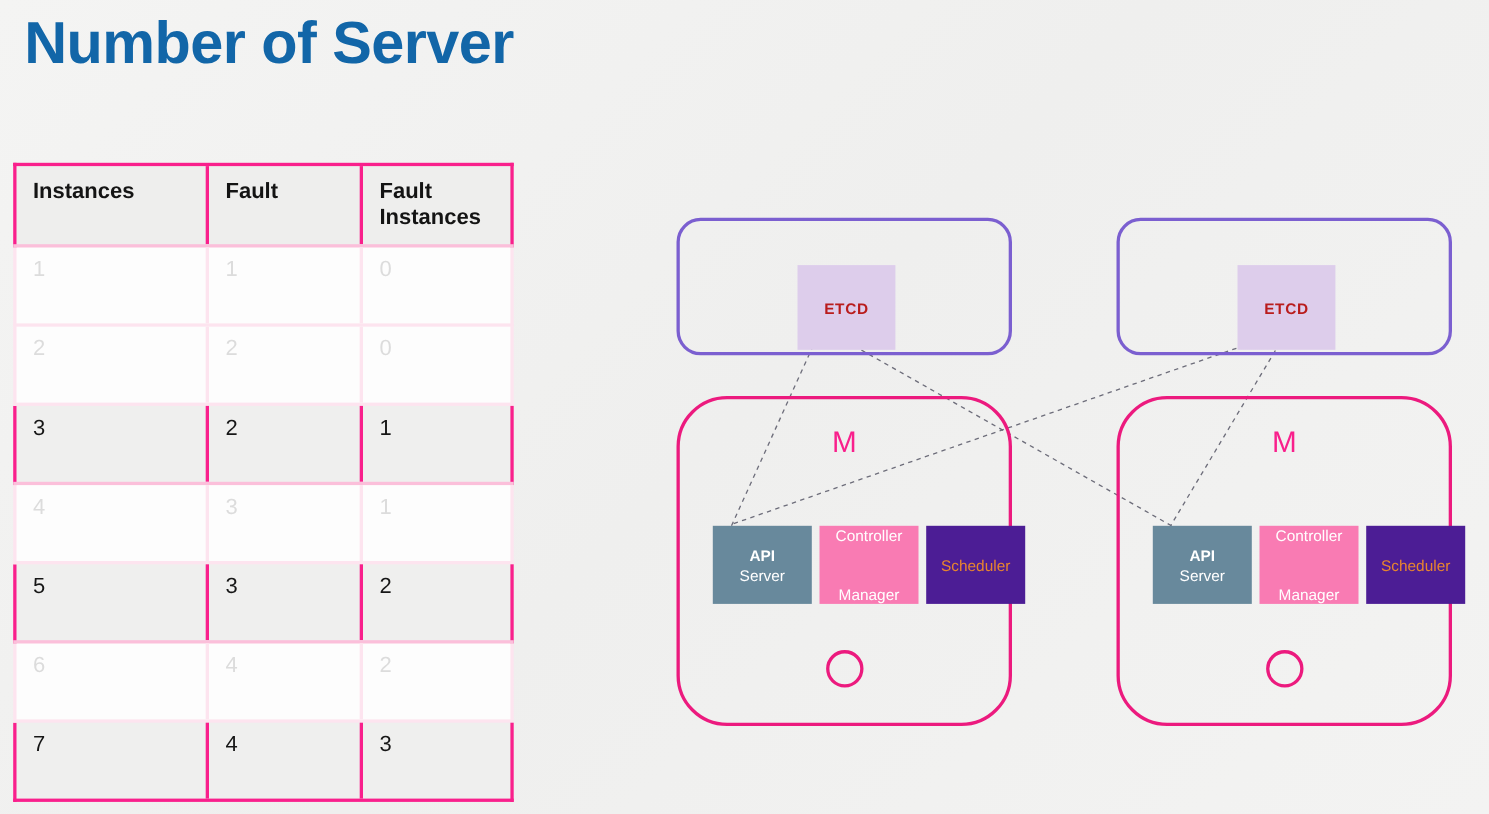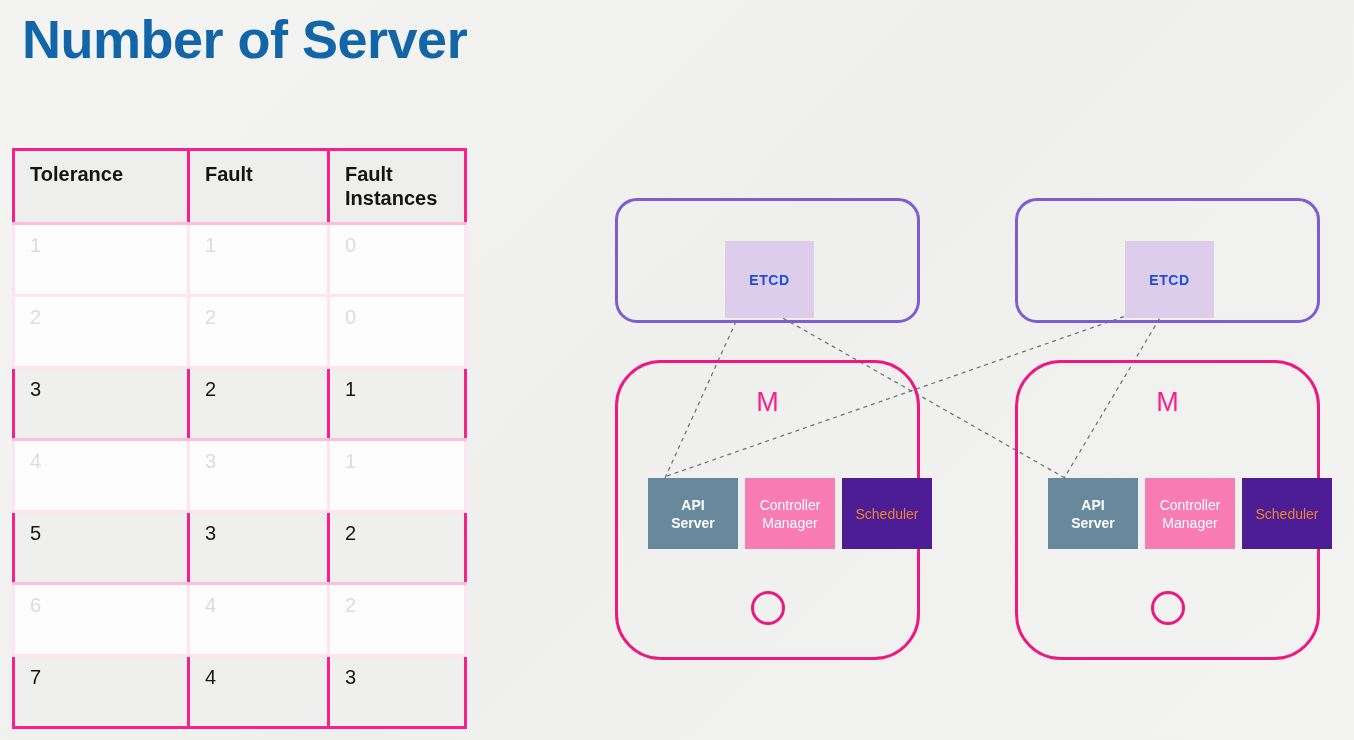--- a/index.html
+++ b/index.html
@@ -107,21 +107,21 @@
     border-radius: 22px;
     box-sizing: border-box;
     background: transparent;
   }
   .etcd-box {
     position: absolute;
     left: 107px; top: 40px;
     width: 89px; height: 77px;
     background: #ddcdeb;
     display: flex; align-items: center; justify-content: center;
-    color: #1d4ed8;
+    color: #b91c1c;
     font-weight: bold;
     font-size: 14px;
     letter-spacing: 0.6px;
   }
 
   .master-frame {
     position: absolute;
     width: 305px; height: 300px;
     border: 3px solid #ec1a7e;
     border-radius: 46px;
@@ -146,22 +146,22 @@
   .comp {
     width: 90px; height: 71px;
     display: flex; flex-direction: column;
     align-items: center; justify-content: center;
     line-height: 18px;
     font-size: 14px;
     text-align: center;
   }
   .comp-api { background: #68899c; color: #ffffff; }
   .comp-api .l1 { font-weight: bold; }
-  .comp-api .l2 { font-weight: bold; }
-  .comp-ctrl { background: #f97bb3; color: #ffffff; font-size: 14px; }
+  .comp-api .l2 { font-weight: normal; }
+  .comp-ctrl { background: #f97bb3; color: #ffffff; font-size: 14px; justify-content: space-between; }
   .comp-sched { background: #4c1d95; color: #e8852e; font-size: 14px; }
 
   .node-circle {
     position: absolute;
     left: 50%; top: 228px;
     margin-left: -17px;
     width: 34px; height: 34px;
     border: 3px solid #ec1a7e;
     border-radius: 50%;
     box-sizing: border-box;
@@ -173,21 +173,21 @@
 <div id="slide-title">Number of Server</div>
 
 <table id="nodes-table">
   <colgroup>
     <col class="c-inst">
       <col class="c-quor">
       <col class="c-flt">
   </colgroup>
   <thead>
     <tr>
-      <th>Tolerance</th>
+      <th>Instances</th>
       <th>Fault</th>
       <th>Fault Instances</th>
     </tr>
   </thead>
   <tbody>
     <tr class="faded">
       <td>1</td>
       <td>1</td>
       <td>0</td>
     </tr>

